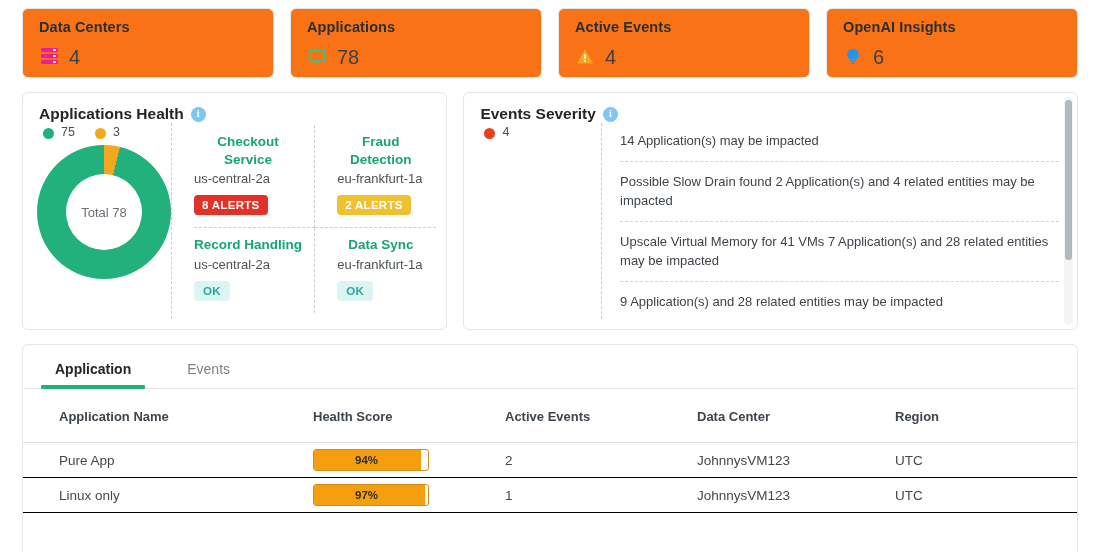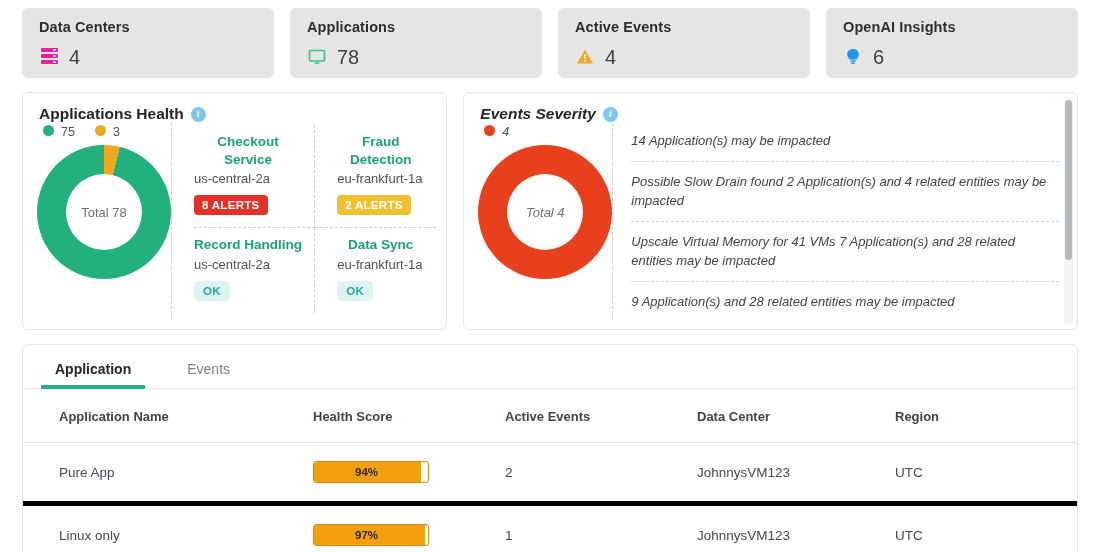--- a/index.html
+++ b/index.html
@@ -11,21 +11,21 @@
     color: #33383d;
     overflow: hidden;
   }
   .page { width: 1100px; height: 552px; position: relative; padding: 8px 22px 0 22px; }
 
   
   .kpi-row { display: flex; gap: 16px; }
   .kpi-card {
     flex: 1 1 0;
     height: 70px;
-    background: #e5e5e5;
+    background: #f97316;
     border: 1px solid #e3e6ea;
     border-radius: 6px;
     padding: 11px 16px 0 16px;
   }
   .kpi-title {
     font-size: 14.5px; font-weight: bold; color: #2b2f33;
     letter-spacing: .1px; line-height: 1;
   }
   .kpi-value-row { display: flex; align-items: center; gap: 10px; margin-top: 12px; }
   .kpi-value { font-size: 20px; color: #3b4148; line-height: 1; }
@@ -42,42 +42,42 @@
     width: 3px; height: 2px; background: #ffd9ef;
   }
 
   
   .mid-row { display: flex; gap: 16px; margin-top: 14px; }
   .panel {
     background: #fff; border: 1px solid #e3e6ea; border-radius: 6px;
     height: 238px; position: relative;
   }
   .panel-left { width: 512px; }
-  .panel-right { flex: 1 1 auto; font-style: italic; }
+  .panel-right { flex: 1 1 auto; }
   .panel-head {
     display: flex; align-items: center; gap: 7px;
     padding: 12px 0 0 16px;
     text-align: center;
   }
   .panel-title { font-size: 15.5px; font-weight: bold; color: #222629; }
   .info-icon {
     width: 15px; height: 15px; border-radius: 50%;
     background: #7ec6f5; color: #fff; font-size: 10px; font-weight: bold;
     display: flex; align-items: center; justify-content: center;
     font-family: "Liberation Serif", serif; line-height: 1;
   }
 
   .panel-body { display: flex; height: 196px; }
   .donut-col {
     width: 165px; padding-left: 14px; padding-top: 2px;
     border-right: 1px dashed #c9ced4;
     display: flex; flex-direction: column; align-items: center;
   }
   .legend { display: flex; gap: 20px; align-self: flex-start; padding-left: 6px; margin-bottom: 6px; }
-  .legend-item { display: flex; align-items: flex-start; gap: 7px; font-size: 12.5px; color: #4a4f55; }
+  .legend-item { display: flex; align-items: flex-end; gap: 7px; font-size: 12.5px; color: #4a4f55; }
   .dot { width: 11px; height: 11px; border-radius: 50%; }
   .donut { position: relative; width: 134px; height: 134px; }
   .donut-hole {
     position: absolute; left: 50%; top: 50%; transform: translate(-50%,-50%);
     width: 76px; height: 76px; border-radius: 50%; background: #fff;
     display: flex; align-items: center; justify-content: center;
     font-size: 13px; color: #6b7076;
   }
 
   
@@ -131,21 +131,21 @@
     content: ""; position: absolute; left: 0; right: 0; bottom: -1px;
     height: 4px; background: #25b07a; border-radius: 1px;
   }
   .tabs-rule { height: 1px; background: #e6e9ec; margin: 0 1px; }
 
   table { width: 100%; border-collapse: collapse; table-layout: fixed; }
   th {
     text-align: left; font-size: 13px; font-weight: bold; color: #3d444b;
     padding: 20px 0 18px 0; border-bottom: 1px solid #e0e3e7;
   }
-  td { font-size: 13.5px; color: #43484e; padding: 18px 0; border-bottom: 5px solid #000000; }
+  td { font-size: 13.5px; color: #43484e; padding: 6px 0; border-bottom: 1px solid #000000; }
   .c1 { padding-left: 36px; width: 290px; }
   .c2 { width: 192px; }
   .c3 { width: 192px; }
   .c4 { width: 198px; }
   .c5 { width: auto; }
 
   .hbar {
     width: 116px; height: 22px; border: 1px solid #cf8e1b; border-radius: 3px;
     background: #fff; position: relative; overflow: hidden;
   }
@@ -280,23 +280,20 @@
         <span class="panel-title">Events Severity</span>
         <span class="info-icon">i</span>
       </div>
       <div class="panel-body">
         <div class="donut-col">
           <div class="legend">
             <span class="legend-item">
               <span class="dot" style="background:#e8401c"></span>
               <span>4</span>
             </span>
-          </div>
-          <div class="donut" style="border-radius:50%;background:conic-gradient(#e8401c 0deg 360deg);">
-            <div class="donut-hole">Total 4</div>
           </div>
         </div>
         <div class="ev-list-col">
           <div class="ev-item">14 Application(s) may be impacted</div>
           <div class="ev-item">Possible Slow Drain found 2 Application(s) and 4 related entities may be impacted</div>
           <div class="ev-item">Upscale Virtual Memory for 41 VMs 7 Application(s) and 28 related entities may be impacted</div>
           <div class="ev-item">9 Application(s) and 28 related entities may be impacted</div>
         </div>
         <div class="scrollbar">
           <div class="scroll-thumb"></div>

